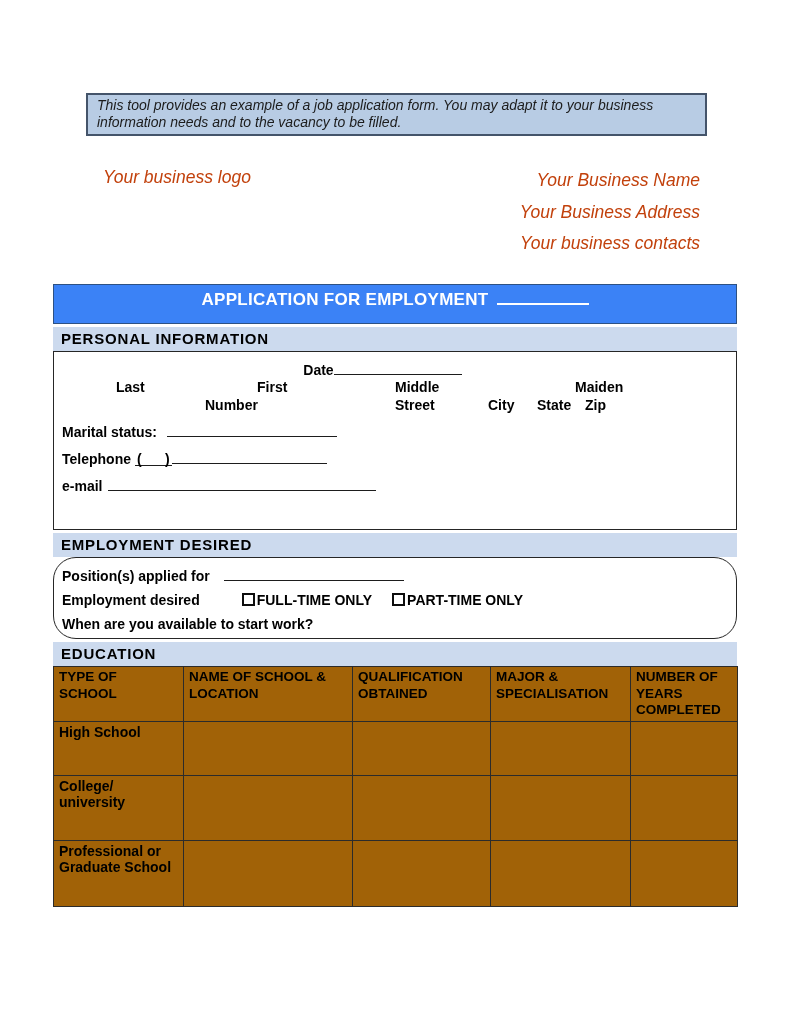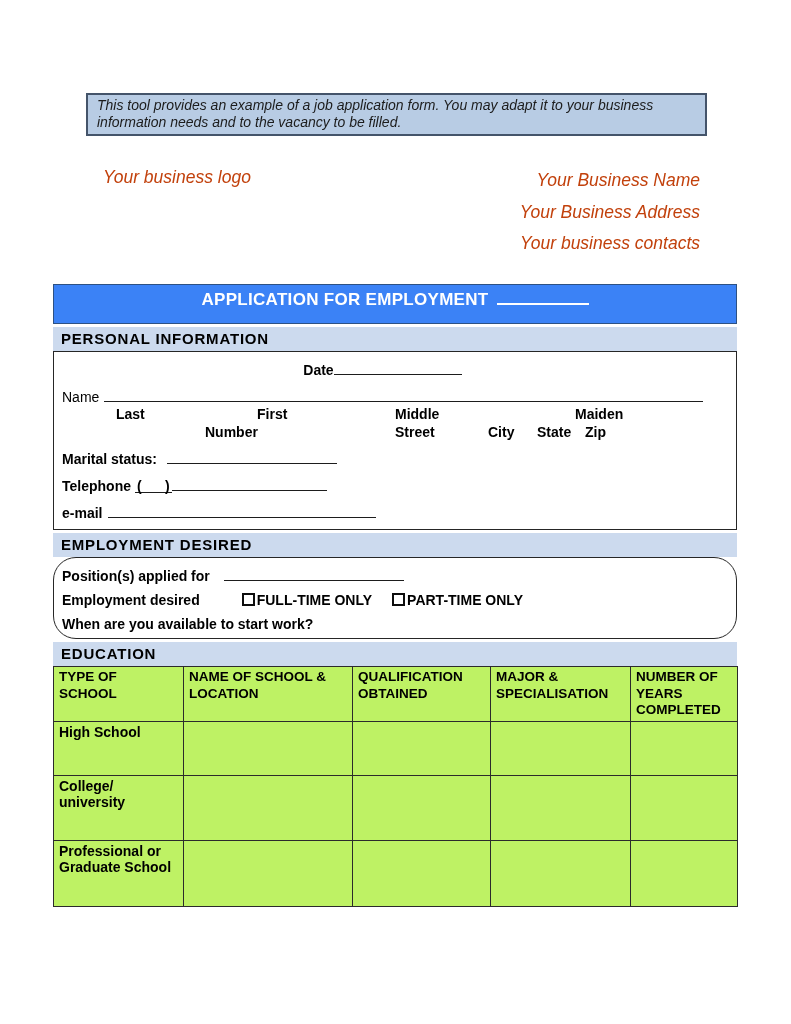--- a/index.html
+++ b/index.html
@@ -81,21 +81,21 @@
   .opt { font-weight:bold; white-space:nowrap; }
   .opt + .opt { margin-left:20px; }
   .checkbox {
     display:inline-block; width:9px; height:9px; border:2px solid #0d0d0d;
     margin-right:2px; vertical-align:-1px; background:#fff;
   }
 
   .avail-row { margin-top:8px; font-weight:bold; }
 
   
-  table.edu { border-collapse:collapse; table-layout:fixed; width:684px; background:#bef264;padding-left:36px; }
+  table.edu { border-collapse:collapse; table-layout:fixed; width:684px; background:#a16207;padding-left:36px; }
   table.edu th, table.edu td {
     border:1.5px solid #2b2b2b; padding:2px 5px; vertical-align:top;
     font-size:13.5px; line-height:16.5px; box-sizing:border-box; overflow:hidden;
   }
   table.edu th { font-weight:bold; text-align:left; height:52px; }
   table.edu td.rowlabel { font-weight:bold; font-size:14px; }
   tr.r1 td { height:54px; }
   tr.r2 td { height:65px; }
   tr.r3 td { height:66px; }
 </style>
@@ -123,24 +123,20 @@
       <span>APPLICATION FOR EMPLOYMENT</span><span class="title-blank"></span>
     </div>
 
     <div class="band">PERSONAL INFORMATION</div>
     <div class="box personal">
 
       <div class="date-row">
         <span class="b">Date</span><span class="u date-blank"></span>
       </div>
 
-      <div class="name-row">
-        <span class="lbl">Name</span>
-        <span class="u name-blank"></span>
-      </div>
       <div class="sublabels">
         <span style="left:54px">Last</span>
         <span style="left:195px">First</span>
         <span style="left:333px">Middle</span>
         <span style="left:513px">Maiden</span>
       </div>
 
       <div class="sublabels">
         <span style="left:143px">Number</span>
         <span style="left:333px">Street</span>

